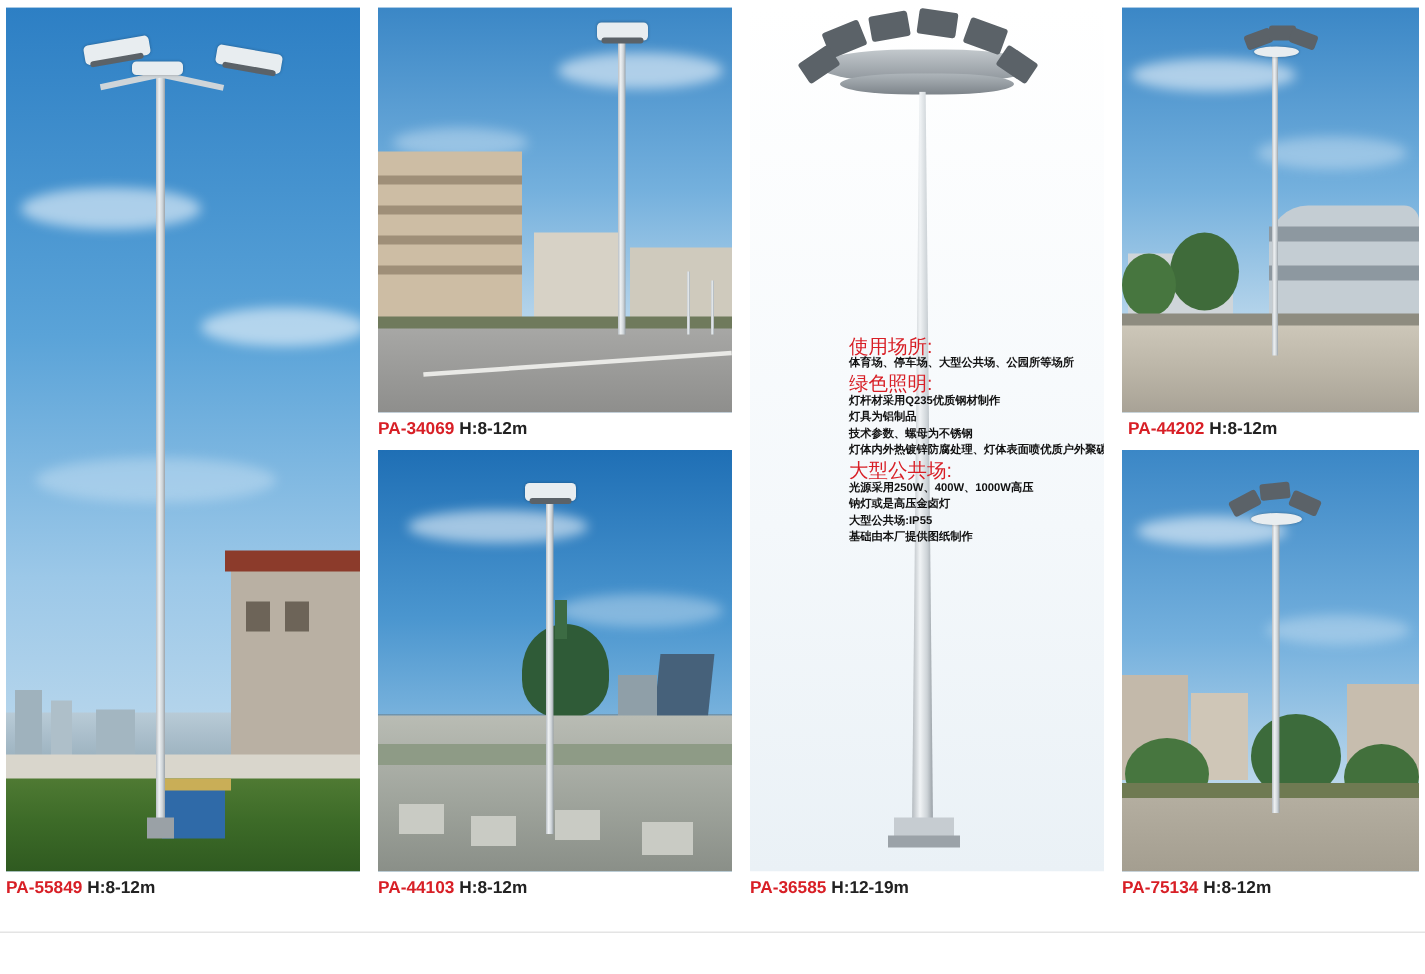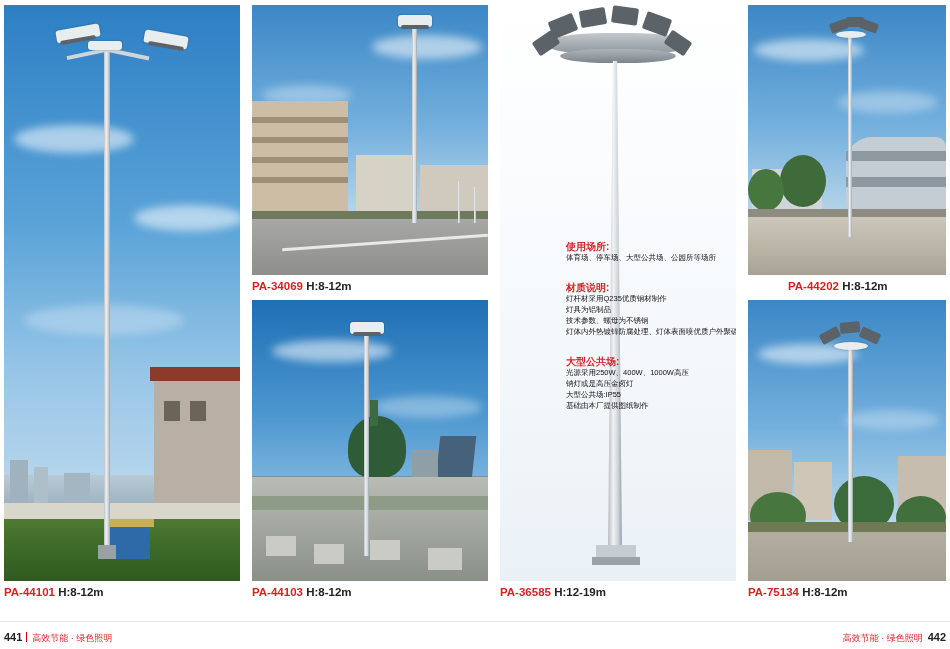--- a/index.html
+++ b/index.html
@@ -27,22 +27,22 @@
   .ground{position:absolute;left:0;right:0;bottom:0;}
 
   
   .pole{position:absolute;background:linear-gradient(90deg,#b9bfc4 0%,#eef1f3 35%,#cfd5d9 70%,#9ba3a9 100%);}
   .arm{position:absolute;background:#cfd5d9;}
   .lamp{position:absolute;background:#e8edf0;border-radius:3px;box-shadow:0 0 2px rgba(0,0,0,.3);}
   .lampdark{position:absolute;background:#5b6268;border-radius:2px;}
 
   
   .specs{position:absolute;left:566px;top:222px;width:170px;}
-  .specs .ttl{color:#d81f26;font-size:10px;font-weight:bold;line-height:11px;margin-top:19px;}
-  .specs .ln{color:#111;font-size:7.5px;line-height:11px;white-space:nowrap;}
+  .specs .ttl{color:#d81f26;font-size:13px;font-weight:normal;line-height:11px;margin-top:3px;}
+  .specs .ln{color:#111;font-size:7.5px;line-height:11px;white-space:nowrap;font-weight:bold;}
 
   
   .footbar{position:absolute;left:0;bottom:0;width:950px;height:28px;}
   .fl{position:absolute;left:4px;bottom:4px;font-size:11px;color:#222;font-weight:bold;}
   .fl .bar{display:inline-block;width:1px;height:10px;background:#c00;margin:0 5px 0 4px;vertical-align:-1px;}
   .fl .zh{color:#d81f26;font-size:9px;font-weight:normal;}
   .fr{position:absolute;right:4px;bottom:4px;font-size:11px;color:#222;font-weight:bold;}
   .fr .zh{color:#d81f26;font-size:9px;font-weight:normal;margin-right:5px;}
   .rulehair{position:absolute;left:0;bottom:27px;width:950px;height:1px;background:#e4e4e4;}
 </style>
@@ -77,21 +77,21 @@
 
     <div class="arm" style="left:62px;top:42px;width:44px;height:4px;transform:rotate(-12deg);transform-origin:right center;"></div>
     <div class="arm" style="left:100px;top:42px;width:46px;height:4px;transform:rotate(12deg);transform-origin:left center;"></div>
     <div class="lamp" style="left:52px;top:22px;width:44px;height:13px;transform:rotate(-10deg);"></div>
     <div class="lamp" style="left:140px;top:28px;width:44px;height:13px;transform:rotate(10deg);"></div>
     <div class="lampdark" style="left:56px;top:33px;width:36px;height:4px;transform:rotate(-10deg);"></div>
     <div class="lampdark" style="left:144px;top:39px;width:36px;height:4px;transform:rotate(10deg);"></div>
     <div class="lamp" style="left:84px;top:36px;width:34px;height:9px;"></div>
   </div>
   <div class="cap" style="left:4px;top:586px;">
-    <span>PA-44101</span>
+    <span>PA-55849</span>
     <span class="h">H:8-12m</span>
   </div>
 
   <div class="photo" style="left:252px;top:5px;width:236px;height:270px;">
     <div class="sky b"></div>
     <div class="cloud" style="left:120px;top:30px;width:110px;height:24px;"></div>
     <div class="cloud" style="left:10px;top:80px;width:90px;height:20px;opacity:.6;"></div>
 
     <div style="position:absolute;left:0;top:96px;width:96px;height:120px;background:#cdbda4;"></div>
     <div style="position:absolute;left:0;top:112px;width:96px;height:6px;background:#9f8f78;"></div>
@@ -160,21 +160,21 @@
     <div class="lampdark" style="left:166px;top:30px;width:24px;height:16px;transform:rotate(34deg);"></div>
 
     <div style="position:absolute;left:108px;top:56px;width:14px;height:490px;background:linear-gradient(90deg,#b4babf 0%,#f0f3f5 38%,#cdd3d7 72%,#99a0a6 100%);clip-path:polygon(35% 0,65% 0,100% 100%,0 100%);"></div>
 
     <div style="position:absolute;left:96px;top:540px;width:40px;height:14px;background:#c6ccd1;"></div>
     <div style="position:absolute;left:92px;top:552px;width:48px;height:8px;background:#9ba2a8;"></div>
 
     <div class="specs" style="left:66px;top:217px;width:170px;">
       <div class="ttl">使用场所:</div>
       <div class="ln">体育场、停车场、大型公共场、公园所等场所</div>
-      <div class="ttl">材质说明:</div>
+      <div class="ttl">绿色照明:</div>
       <div class="ln">灯杆材采用Q235优质钢材制作</div>
       <div class="ln">灯具为铝制品</div>
       <div class="ln">技术参数、螺母为不锈钢</div>
       <div class="ln">灯体内外热镀锌防腐处理、灯体表面喷优质户外聚碳漆</div>
       <div class="ttl">大型公共场:</div>
       <div class="ln">光源采用250W、400W、1000W高压</div>
       <div class="ln">钠灯或是高压金卤灯</div>
       <div class="ln">大型公共场:IP55</div>
       <div class="ln">基础由本厂提供图纸制作</div>
     </div>
@@ -199,21 +199,21 @@
 
     <div class="ground" style="height:62px;background:linear-gradient(180deg,#cfc9bb 0%,#b9b3a5 60%,#a8a296 100%);"></div>
     <div style="position:absolute;left:0;top:204px;width:198px;height:8px;background:#8e8c80;"></div>
 
     <div class="pole" style="left:100px;top:28px;width:4px;height:204px;"></div>
     <div class="lampdark" style="left:82px;top:16px;width:18px;height:10px;transform:rotate(-20deg);"></div>
     <div class="lampdark" style="left:98px;top:12px;width:18px;height:10px;"></div>
     <div class="lampdark" style="left:112px;top:16px;width:18px;height:10px;transform:rotate(20deg);"></div>
     <div class="lamp" style="left:88px;top:26px;width:30px;height:7px;border-radius:50%;"></div>
   </div>
-  <div class="cap" style="left:788px;top:280px;">
+  <div class="cap" style="left:752px;top:280px;">
     <span>PA-44202</span>
     <span class="h">H:8-12m</span>
   </div>
 
   <div class="photo" style="left:748px;top:300px;width:198px;height:281px;">
     <div class="sky b"></div>
     <div class="cloud" style="left:10px;top:44px;width:100px;height:20px;"></div>
     <div class="cloud" style="left:96px;top:110px;width:96px;height:20px;opacity:.55;"></div>
 
     <div style="position:absolute;left:0;top:150px;width:44px;height:70px;background:#c3b9aa;"></div>
@@ -232,22 +232,14 @@
     <div class="lampdark" style="left:92px;top:22px;width:20px;height:11px;transform:rotate(-6deg);"></div>
     <div class="lampdark" style="left:112px;top:30px;width:20px;height:11px;transform:rotate(24deg);"></div>
     <div class="lamp" style="left:86px;top:42px;width:34px;height:8px;border-radius:50%;"></div>
   </div>
   <div class="cap" style="left:748px;top:586px;">
     <span>PA-75134</span>
     <span class="h">H:8-12m</span>
   </div>
 
   <div class="rulehair"></div>
-  <div class="footbar">
-    <div class="fl">
-      <span>441</span><span class="bar"></span><span class="zh">高效节能 · 绿色照明</span>
-    </div>
-    <div class="fr">
-      <span class="zh">高效节能 · 绿色照明</span><span>442</span>
-    </div>
-  </div>
 
 </div>
 
 </body></html>

